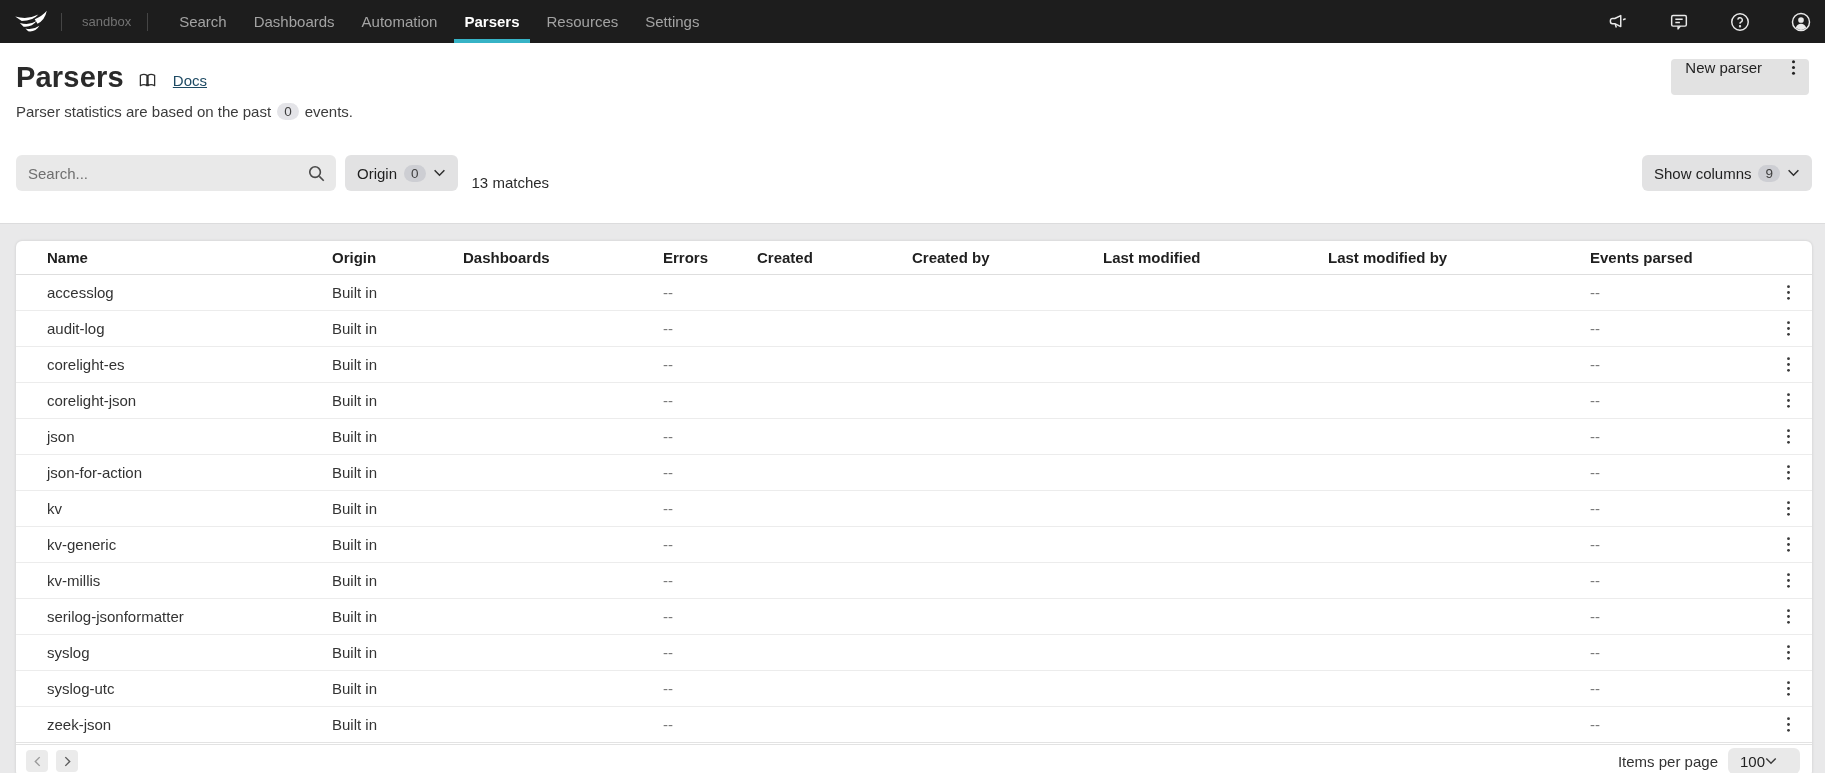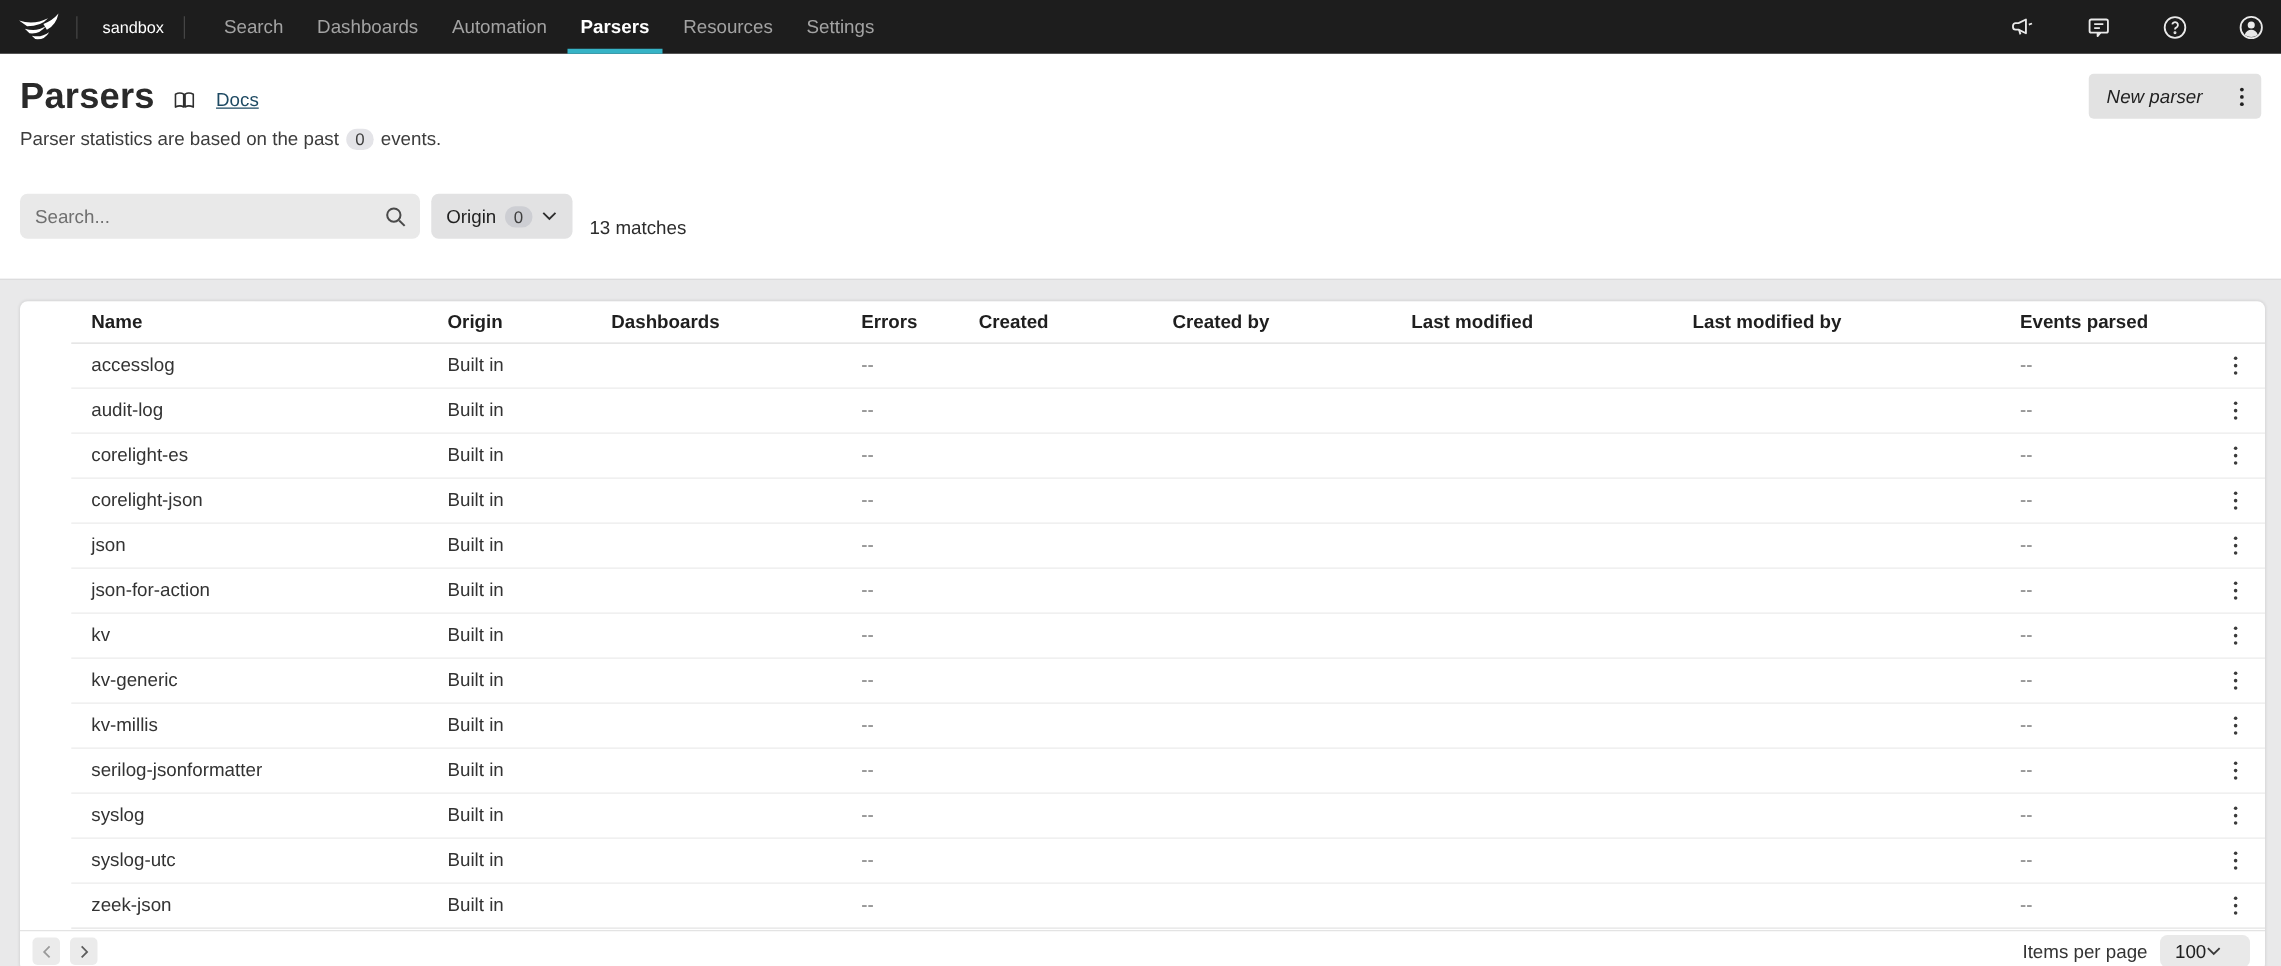--- a/index.html
+++ b/index.html
@@ -6,56 +6,56 @@
   * { box-sizing:border-box; margin:0; padding:0; }
   html,body { width:1825px; height:773px; overflow:hidden; }
   body { font-family:"Liberation Sans","DejaVu Sans",sans-serif; background:#ffffff; color:#2c2c2c; }
 
   
   .topnav { height:43px; background:#1d1d1d; display:flex; align-items:stretch; }
   .topnav .logo { width:36px; margin-left:14px; display:flex; align-items:center; }
   .nav-divider { width:1px; height:18px; background:#454545; align-self:center; }
   .nav-divider.d1 { margin:0 0 0 11px; }
   .nav-divider.d2 { margin:0 11px 0 0; }
-  .repo-name { color:#ffffff; font-size:13px; display:flex; align-items:center; padding:0 16px 0 20px; }
+  .repo-name { color:#737373; font-size:13px; display:flex; align-items:center; padding:0 16px 0 20px; }
   .nav-tabs { display:flex; align-items:stretch; gap:7px; margin-left:10px; }
   .nav-tab { position:relative; display:flex; align-items:center; padding:0 10px; color:#a3a3a3; font-size:15px; cursor:pointer; }
   .nav-tab.active { color:#ffffff; font-weight:700; }
   .nav-tab.active::after { content:""; position:absolute; left:0; right:0; bottom:0; height:4px; background:var(--accent); }
   .nav-right { margin-left:auto; display:flex; align-items:center; gap:39px; padding-right:13px; }
   .nav-icon { width:22px; height:22px; display:flex; align-items:center; justify-content:center; cursor:pointer; }
 
   
   .page-header { height:165px; background:#ffffff; padding:0 16px; }
   .title-row { display:flex; align-items:center; margin-top:15px; height:38px; }
   .page-title { font-size:29px; font-weight:700; color:#2a2a2a; letter-spacing:0.2px; }
   .docs-link { display:flex; align-items:center; gap:16px; margin-left:14px; margin-top:6px; cursor:pointer; }
   .docs-link a { color:var(--link); font-size:15px; font-weight:500; text-decoration:underline; }
   .subtitle-row { margin-top:5px; height:20px; display:flex; align-items:center; gap:6px; font-size:15px; color:#3c3c3c; }
   .pill { background:#e4e4e8; border-radius:9px; padding:1px 7px; font-size:13.5px; color:#3f3f3f; }
-  .split-btn { margin-left:auto; height:36px; background:#e2e2e2; border-radius:4px; display:flex; align-items:center; overflow:hidden;font-style:italic; }
+  .split-btn { margin-left:auto; height:36px; background:#e2e2e2; border-radius:4px; display:flex; align-items:flex-start; overflow:hidden; }
   .split-btn .label-part { display:flex; align-items:center; padding:0 14px; font-size:15px; color:#1f1f1f; cursor:pointer; }
   .split-btn .sep { width:1px; background:#c4c4c4; margin:0; }
   .split-btn .kebab-part { width:32px; display:flex; align-items:center; justify-content:center; cursor:pointer; }
 
   
   .filter-row { margin-top:34px; height:36px; display:flex; align-items:flex-end; }
   .search-box { width:320px; height:36px; background:#e9e9e9; border-radius:6px; display:flex; align-items:center; padding:0 10px 0 12px; }
   .search-box input { flex:1; border:none; outline:none; background:transparent; font-size:15px; color:#333; font-family:inherit; }
   .search-box input::placeholder { color:#6f6f6f; }
   .gray-btn { height:36px; background:#e2e2e3; border-radius:6px; display:flex; align-items:center; gap:7px; padding:0 12px; font-size:15px; color:#1f1f1f; cursor:pointer; }
   .gray-btn .pill { background:#cdced3; }
   .origin-btn { margin-left:9px; }
   .matches { margin-left:14px; font-size:15px; color:#2b2b2b; }
   .show-cols { margin-left:auto; margin-right:-3px; }
 
   
   .table-area { height:565px; background:#e9e9ea; border-top:1px solid #dcdcdd; padding:17px 13px 0 16px; }
   .card { width:1796px; height:536px; background:#ffffff; border-radius:6px; box-shadow:0 0 3px rgba(0,0,0,0.14); display:flex; flex-direction:column; }
-  .trow { display:grid; grid-template-columns:285px 131px 200px 94px 155px 191px 225px 262px 1fr 48px; align-items:center; padding-left:16px;margin-left:41px; }
+  .trow { display:grid; grid-template-columns:285px 131px 200px 94px 155px 191px 225px 262px 1fr 48px; align-items:center; padding-left:31px; }
   .thead { height:34px; border-bottom:1px solid #dedede; font-weight:700; font-size:15px; color:#1f1f1f; }
   .thead .th { cursor:pointer; }
   .tbody-row { height:36px; font-size:15px; color:#333; border-bottom:1px solid #ececec; cursor:pointer; }
   .tbody-row:last-child { border-bottom:1px solid #e3e3e3; }
   .dash { color:#7a7a7a; }
   .row-kebab { width:28px; height:28px; display:flex; align-items:center; justify-content:center; cursor:pointer; border-radius:4px; justify-self:center; }
 
   
   .card-footer { margin-top:auto; height:33px; display:flex; align-items:center; padding:0 12px 0 10px; }
   .page-btn { width:22px; height:22px; border-radius:4px; background:#ebebeb; border:none; display:flex; align-items:center; justify-content:center; cursor:pointer; margin-right:8px; }
@@ -165,20 +165,27 @@
       </svg>
     </div>
     <div class="gray-btn origin-btn">
       <span>Origin</span>
       <span class="pill">0</span>
       <svg viewBox="0 0 14 9" width="13" height="8" fill="none" stroke="#2e2e2e" stroke-width="1.7">
           <path d="M1.5 1.5L7 7l5.5-5.5"></path>
         </svg>
     </div>
     <span class="matches">13 matches</span>
+    <div class="gray-btn show-cols">
+      <span>Show columns</span>
+      <span class="pill">9</span>
+      <svg viewBox="0 0 14 9" width="13" height="8" fill="none" stroke="#2e2e2e" stroke-width="1.7">
+          <path d="M1.5 1.5L7 7l5.5-5.5"></path>
+        </svg>
+    </div>
   </div>
 </header>
 
 <section class="table-area">
   <div class="card">
     <div class="trow thead">
         <div class="th">Name</div>
         <div class="th">Origin</div>
         <div class="th">Dashboards</div>
         <div class="th">Errors</div>

